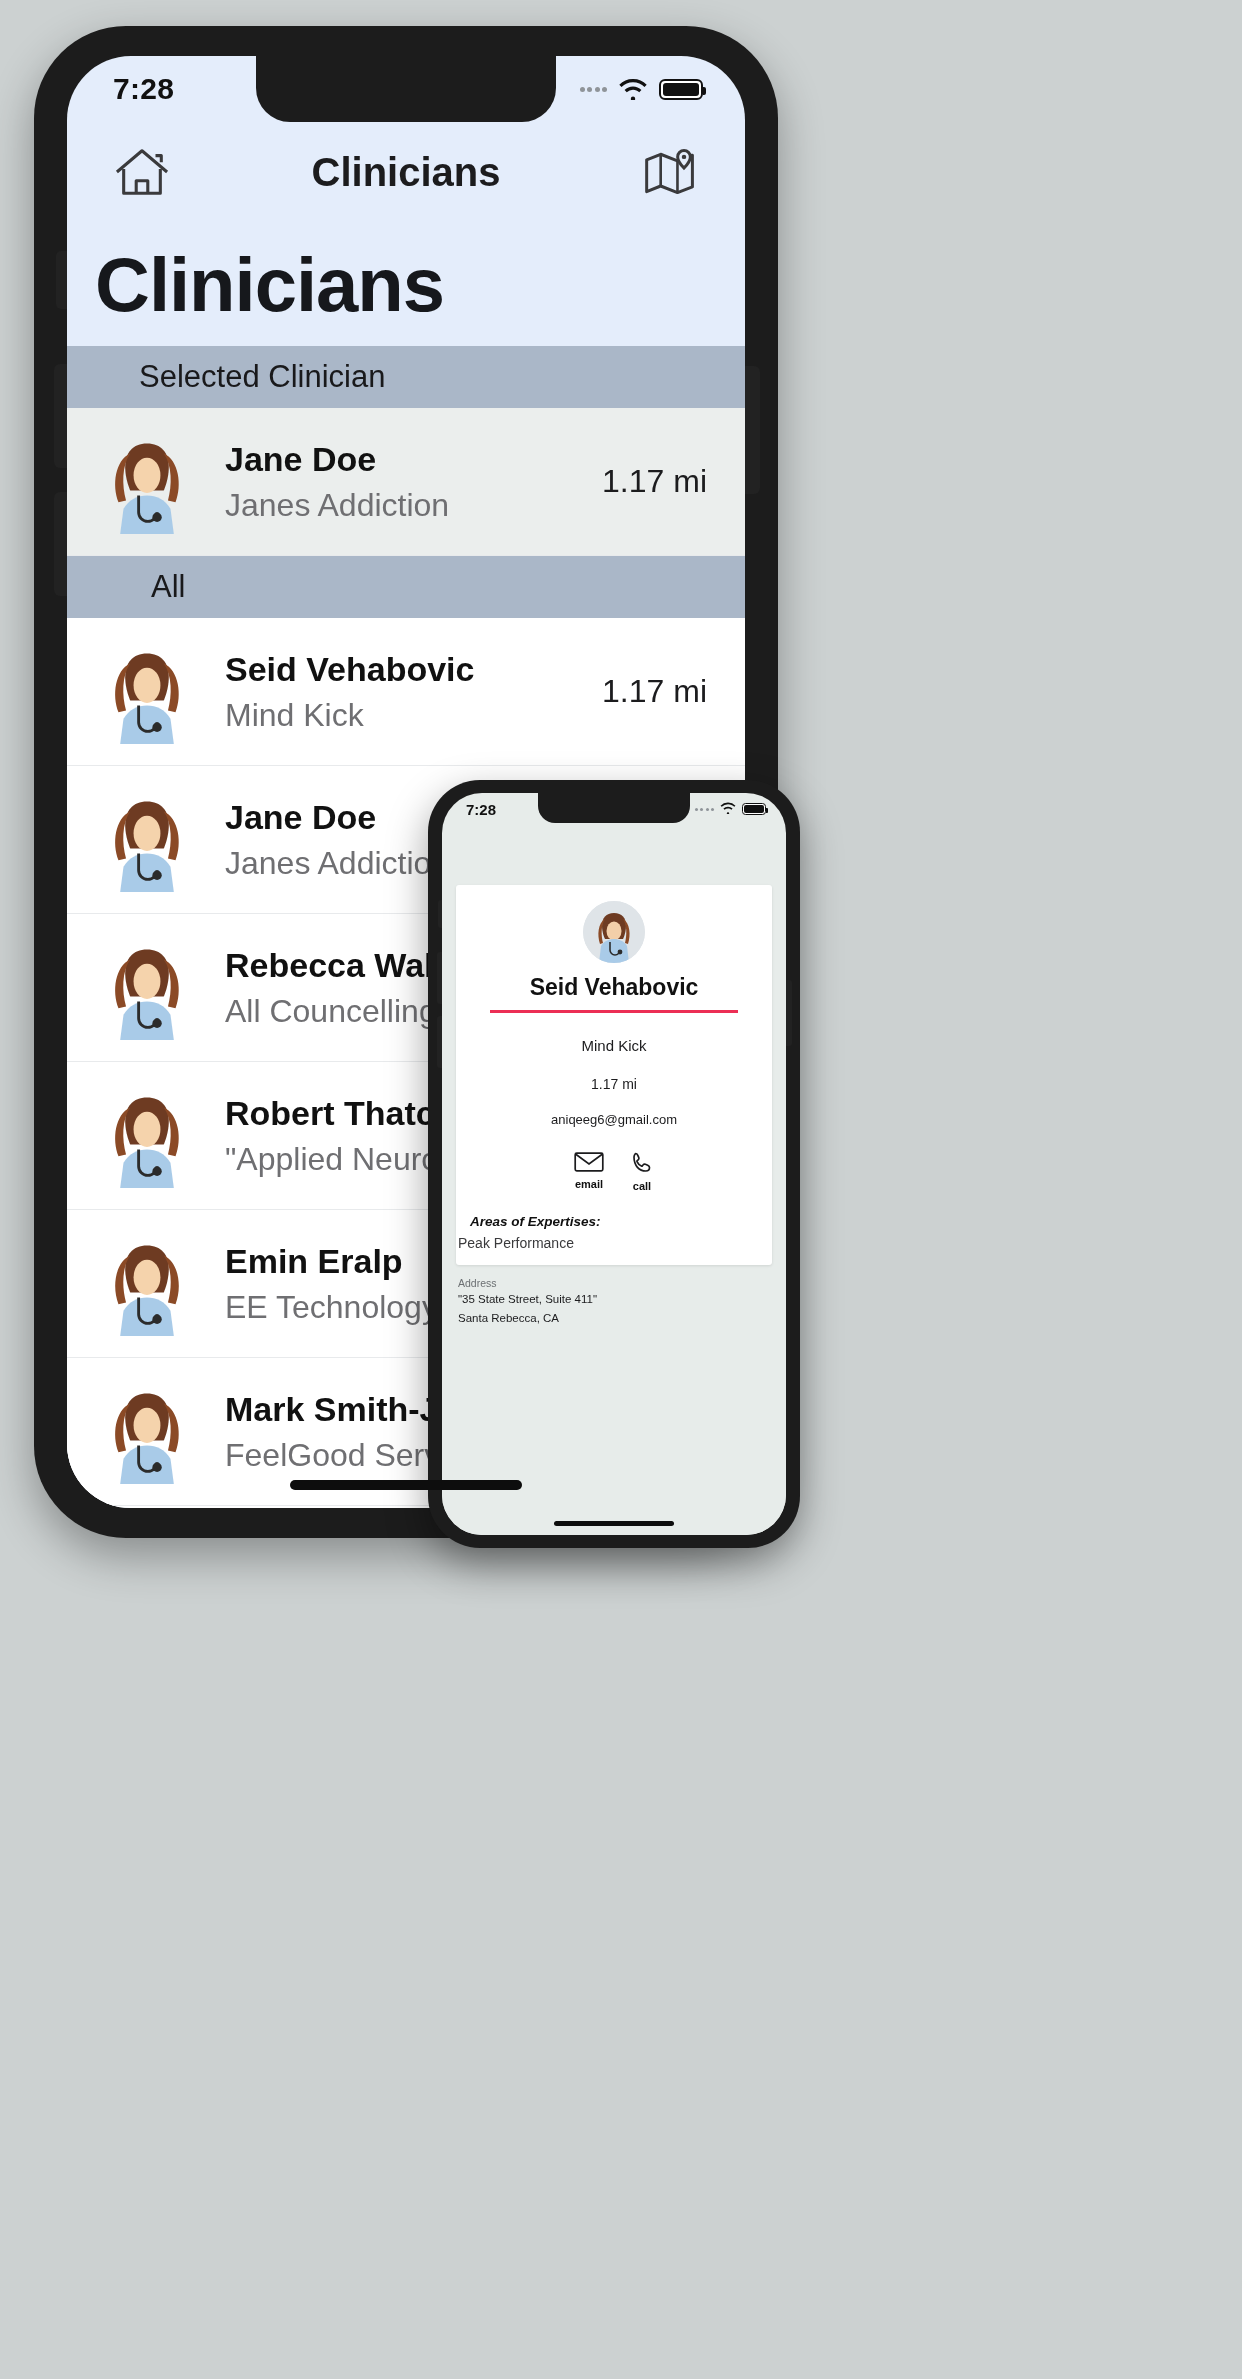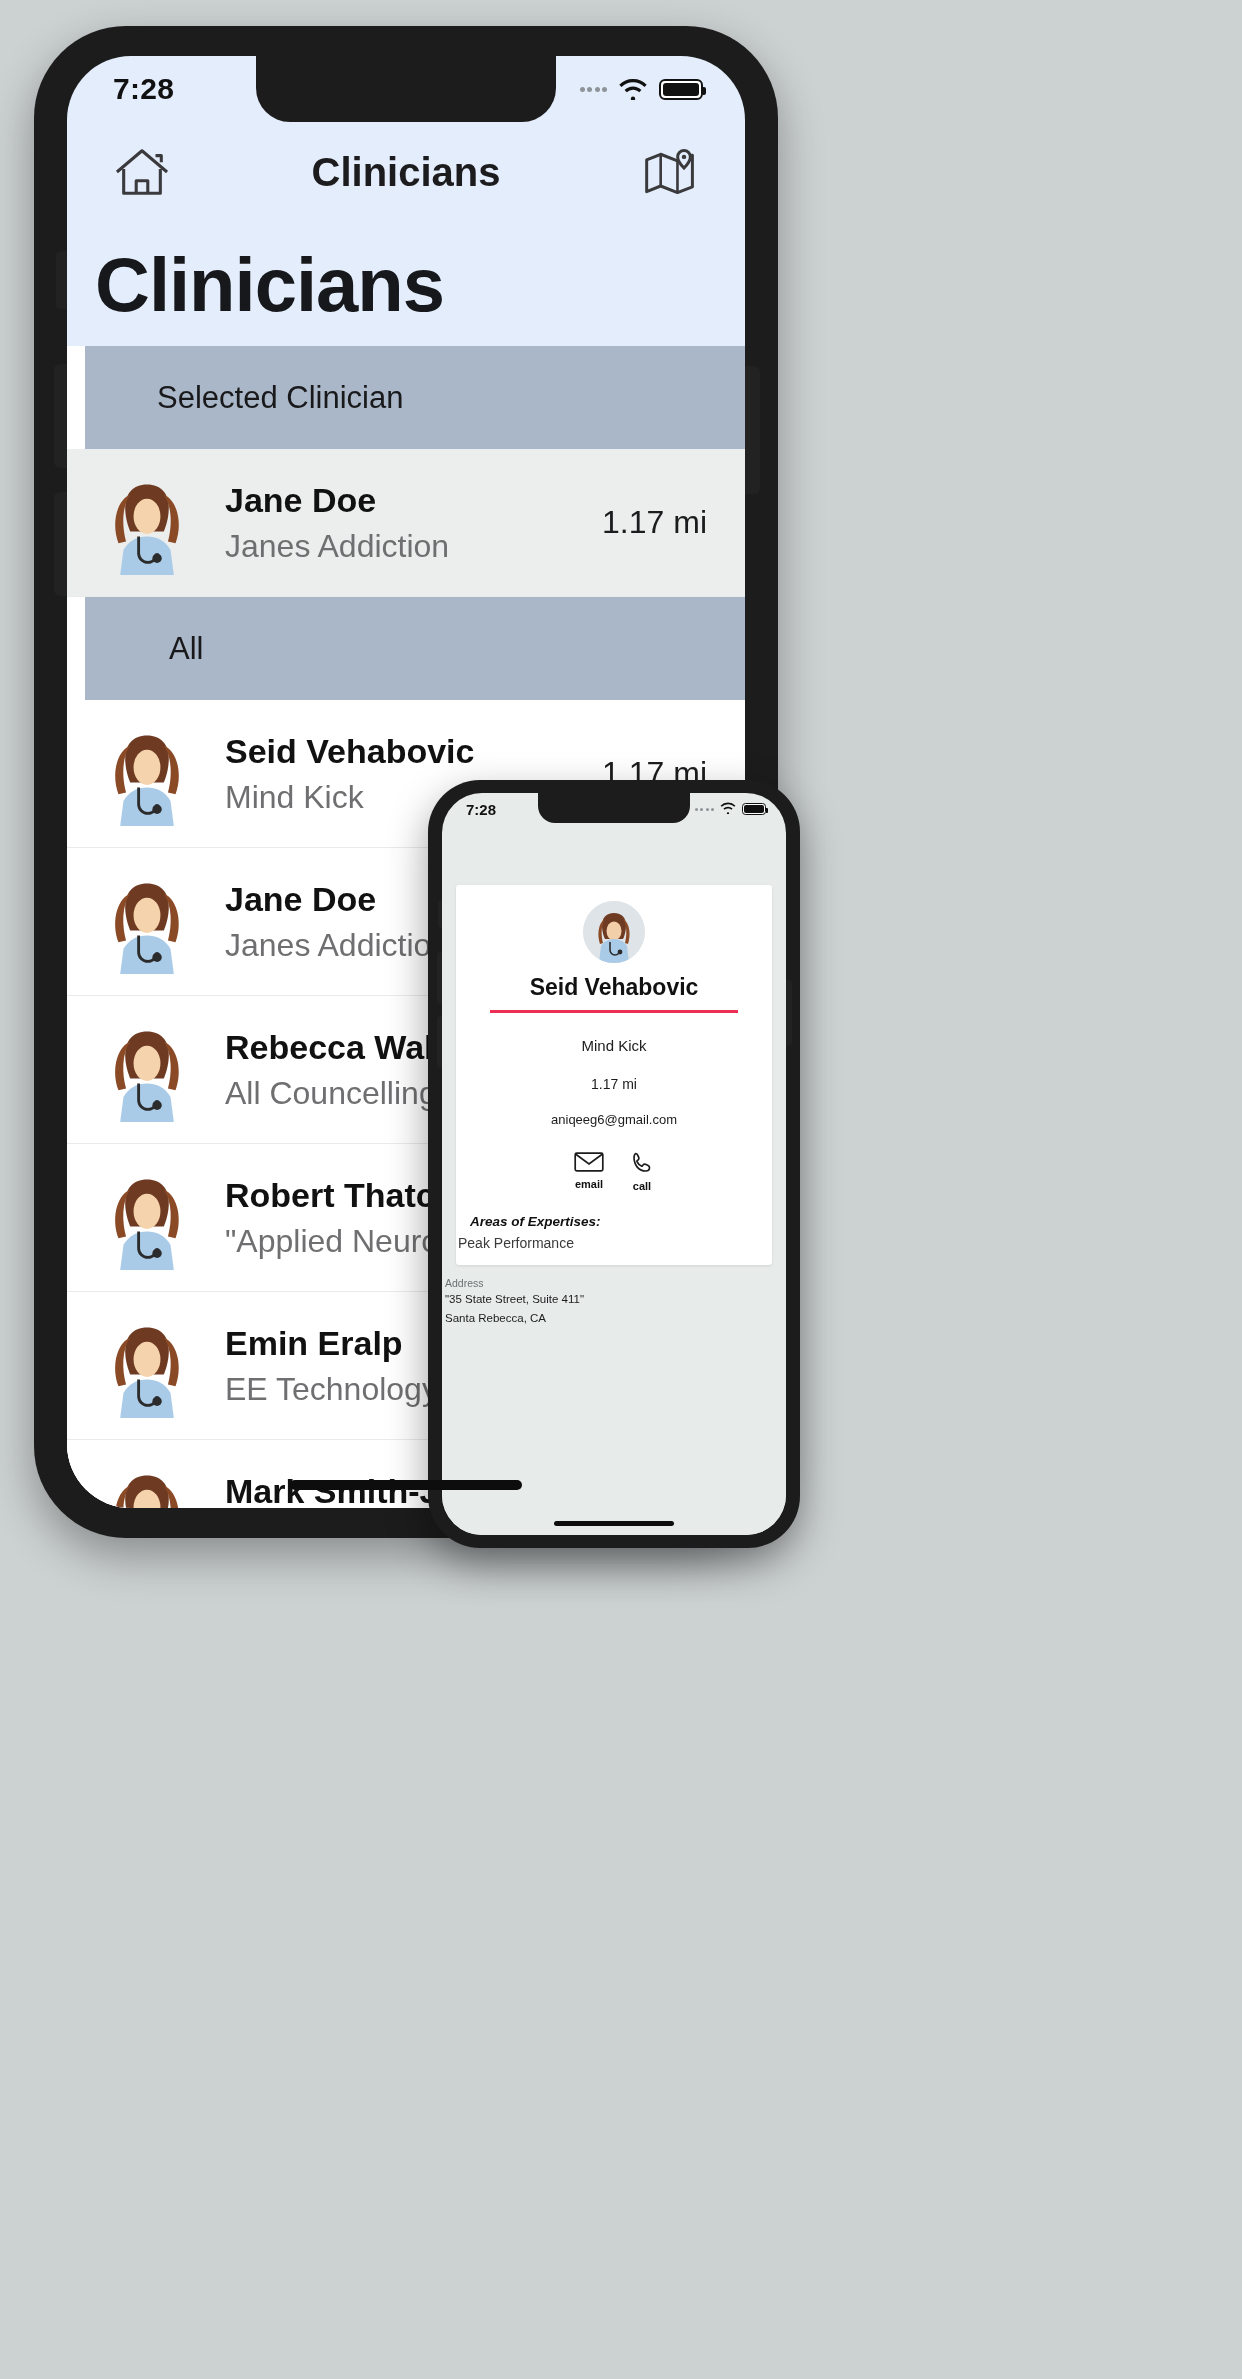--- a/index.html
+++ b/index.html
@@ -68,23 +68,23 @@
   .largetitle {
     position: absolute; top: 166px; left: 0; width: 100%; height: 124px;
     background: #e4edfb;
     display: flex; align-items: center;
     padding-left: 28px;
   }
   .largetitle span { font-size: 76px; font-weight: 700; color: #16181c; letter-spacing: -1px; }
 
   .listwrap { position: absolute; top: 290px; left: 0; right: 0; bottom: 0; background: #fff; }
   .sect-header {
-    height: 103px; background: #aab7c8;
+    height: 62px; background: #aab7c8;
     display: flex; align-items: center; padding-left: 72px;
-    font-size: 31px; color: #19191b; margin-left: 18px;
+    font-size: 31px; color: #19191b;
   }
   .sect-header.sub { padding-left: 84px; }
   .row {
     height: 148px; background: #fff;
     display: flex; align-items: center;
     padding: 0 28px 0 28px;
     border-bottom: 1px solid #e8eaec;
   }
   .row.selected { background: #ebeeed; }
   .avatar { width: 104px; height: 104px; flex: 0 0 104px; position: relative; }
@@ -157,21 +157,21 @@
   .d-name { text-align:center; font-size: 23px; font-weight:700; color:#111; margin-top: 11px; }
   .d-rule { width: 248px; height: 3px; background: #ec2f55; margin: 9px auto 0 auto; }
   .d-org { text-align:center; font-size: 15px; color:#1c1c1e; margin-top: 24px; }
   .d-dist { text-align:center; font-size: 14px; color:#1c1c1e; margin-top: 22px; }
   .d-email { text-align:center; font-size: 13px; color:#1c1c1e; margin-top: 20px; }
   .d-actions { display:flex; justify-content:center; gap: 26px; margin-top: 24px; }
   .d-action { display:flex; flex-direction:column; align-items:center; gap:5px; }
   .d-action span { font-size: 11px; font-weight:700; color:#111; }
   .d-exp-title { font-size: 13.5px; font-weight:700; color:#111; margin: 22px 0 0 14px; font-style: italic; }
   .d-exp-val { font-size: 14px; color:#3a3a3c; margin: 6px 0 0 2px; }
-  .addr-block { margin: 12px 0 0 3px; }
+  .addr-block { margin: 12px 0 0 16px; }
   .addr-label { font-size: 10.5px; color:#6b6f72; }
   .addr-line { font-size: 11.5px; color:#1c1c1e; margin-top: 3px; line-height:1.35; }
   .homebar2 {
     position:absolute; bottom:9px; left:50%; transform:translateX(-50%);
     width: 120px; height: 5px; background:#0d0d0d; border-radius:3px; z-index:40;
   }
 </style>
 </head>
 <body>
 

